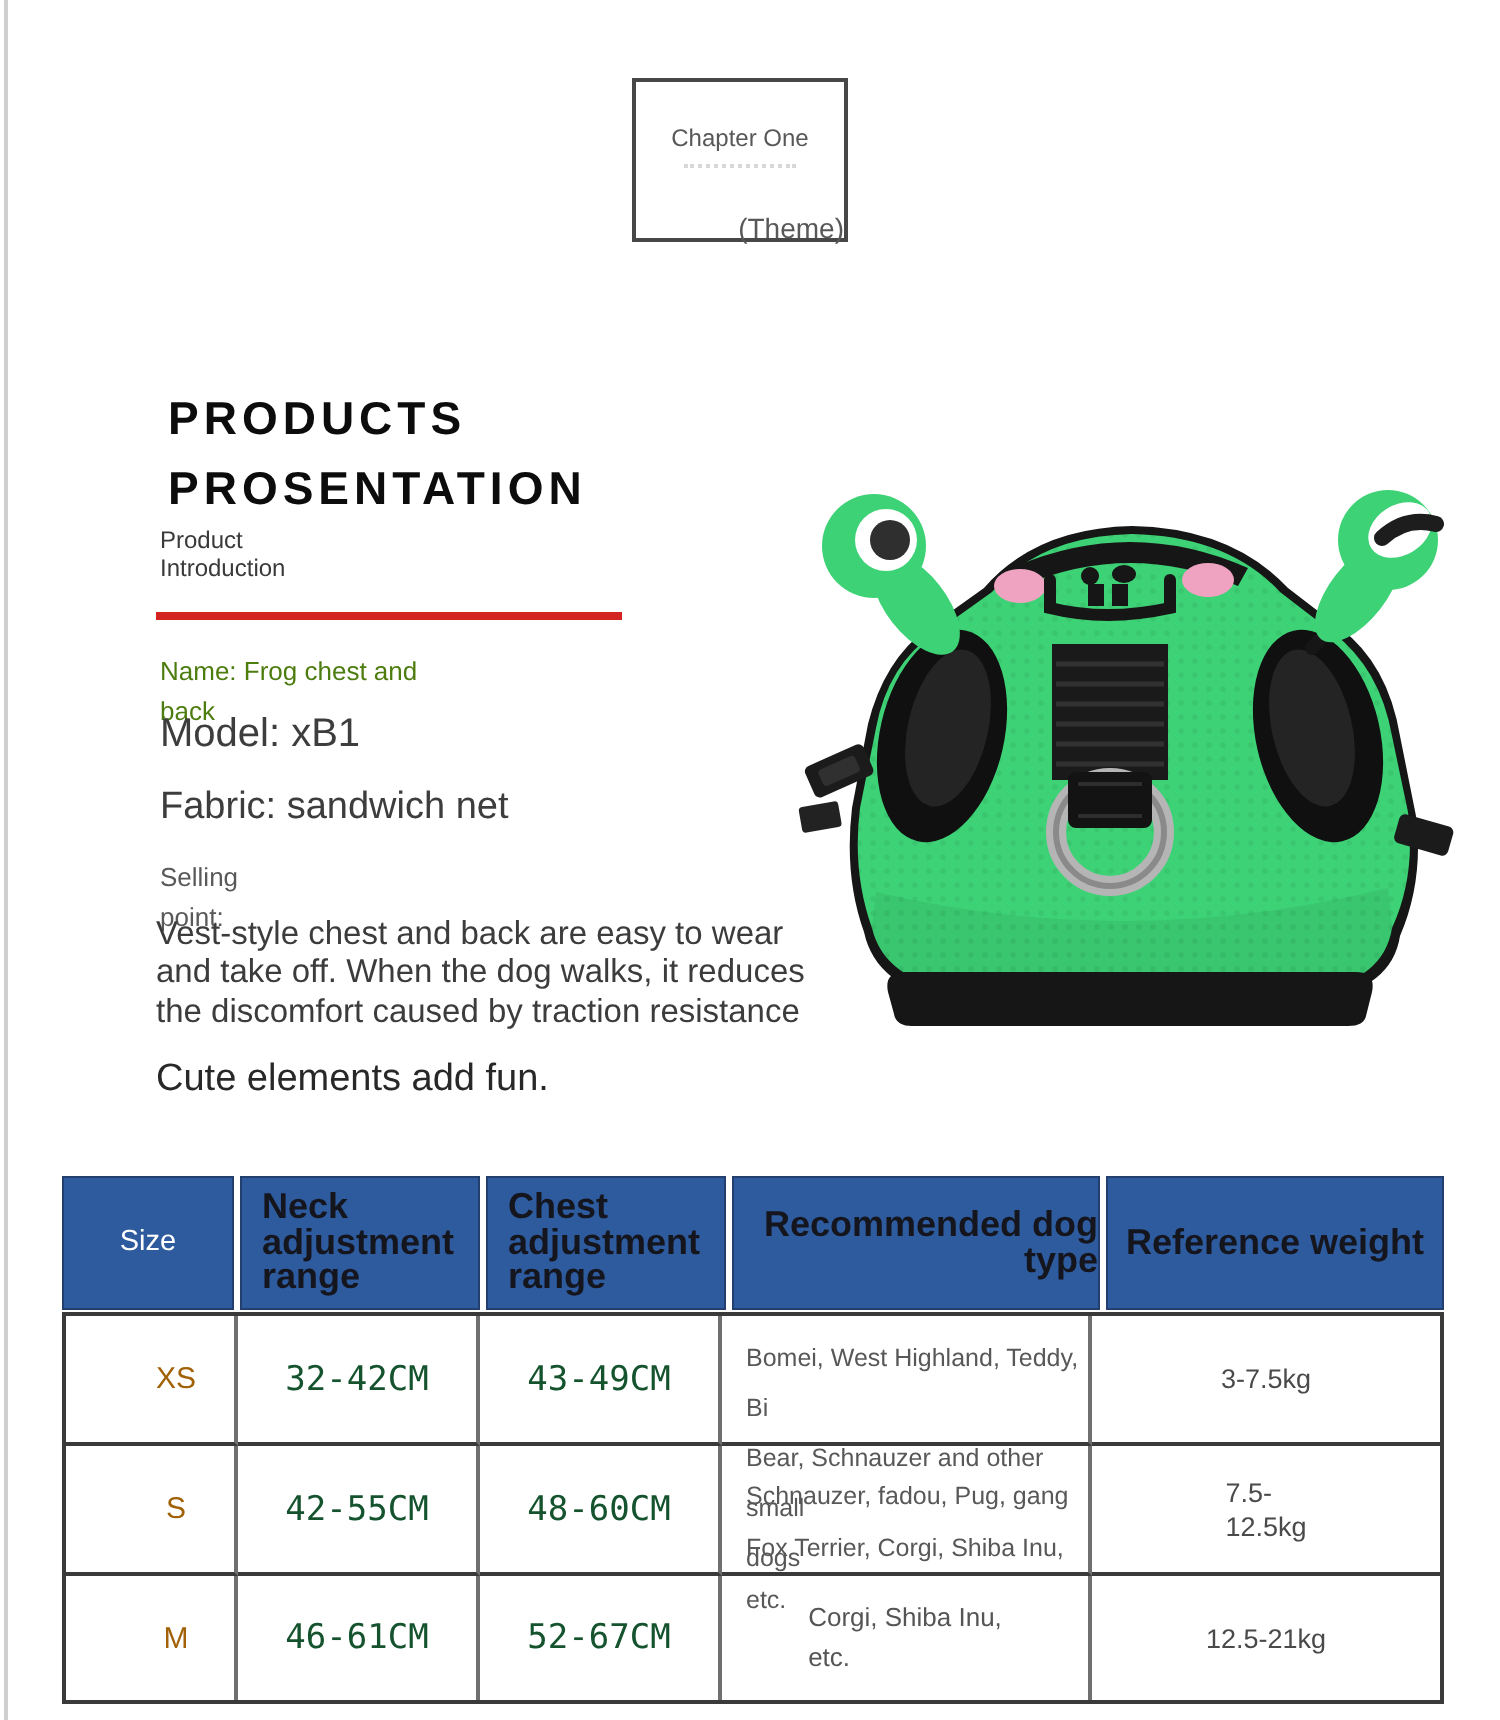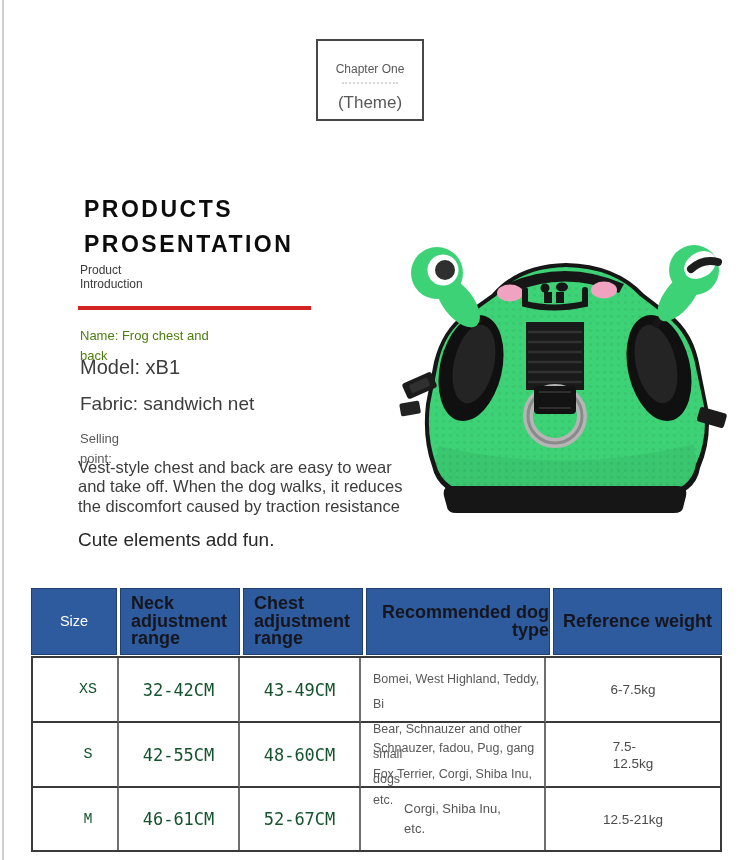--- a/index.html
+++ b/index.html
@@ -9,21 +9,21 @@
   }
   .edge-line{position:absolute;left:2px;top:0;width:2px;height:860px;background:#cfcfcf;}
 
   
   .chapter-box{
     position:absolute;left:316px;top:39px;width:104px;height:78px;
     border:2px solid #474747;text-align:center;color:#585858;
   }
   .chapter-line1{margin-top:21px;font-size:12px;}
   .chapter-artifact{width:56px;margin:5px auto 0;border-bottom:2px dotted #d8d8d8;height:1px;}
-  .chapter-line2{margin-top:9px;font-size:17px;}
+  .chapter-line2{margin-top:22px;font-size:14px;text-align:right;}
 
   
   .main-heading{
     position:absolute;left:84px;top:192px;font-size:23px;font-weight:bold;
     color:#0c0c0c;letter-spacing:2.5px;line-height:35px;
   }
   .intro-label{position:absolute;left:80px;top:264px;font-size:12px;line-height:13.5px;color:#3a3a3a;}
   .red-line{position:absolute;left:78px;top:306px;width:233px;height:4px;background:var(--accent-red,#d42421);}
 
   
@@ -55,21 +55,21 @@
   .tbl-body{
     display:grid;grid-template-columns:86px 121px 121px 185px 174px;grid-template-rows:65px 65px 62px;
     border:2px solid #3a3a3a;box-sizing:border-box;width:691px;margin-top:1px;
   }
   .td{
     border-right:2px solid #6f6f6f;border-bottom:2px solid #3a3a3a;box-sizing:border-box;
     display:flex;align-items:center;justify-content:center;background:transparent;
   }
   .td.last-col{border-right:none;}
   .tbl-body .td:nth-last-child(-n+5){border-bottom:none;}
-  .td.size-cell{font-family:Liberation Mono, monospace;font-size:15px;color:#14532d;padding-left:26px;}
+  .td.size-cell{font-family:Liberation Sans, sans-serif;font-size:15px;color:#a16207;padding-left:26px;}
   .td.cm-cell{font-family:"DejaVu Sans Mono",monospace;font-size:17px;color:#14532d;}
   .td.dog-cell{display:block;font-size:12.5px;color:#585858;padding-left:12px;overflow:visible;}
   .td.dog-xs{line-height:25px;padding-top:9px;}
   .td.dog-s{line-height:26px;padding-top:12px;}
   .td.dog-m{display:flex;font-size:13px;color:#555;line-height:20px;padding-left:0;}
   .td.dog-m .cell-inner{text-align:left;}
   .td.wt-cell{font-size:13.5px;color:#4a4a4a;line-height:17px;}
   .td.wt-cell .cell-inner{text-align:left;}
 </style>
 </head>
@@ -189,21 +189,21 @@
       </div>
   </div>
 
   <div class="tbl-body">
 
     <div class="td size-cell">XS</div>
     <div class="td cm-cell">32-42CM</div>
     <div class="td cm-cell">43-49CM</div>
     <div class="td dog-cell dog-xs">Bomei, West Highland, Teddy, Bi<br>Bear, Schnauzer and other small<br>dogs</div>
     <div class="td wt-cell last-col">
-        <span class="cell-inner">6-7.5kg</span>
+        <span class="cell-inner">3-7.5kg</span>
       </div>
 
     <div class="td size-cell">S</div>
     <div class="td cm-cell">42-55CM</div>
     <div class="td cm-cell">48-60CM</div>
     <div class="td dog-cell dog-s">Schnauzer, fadou, Pug, gang<br>Fox Terrier, Corgi, Shiba Inu, etc.</div>
     <div class="td wt-cell last-col">
         <span class="cell-inner">7.5-<br>12.5kg</span>
       </div>
 

